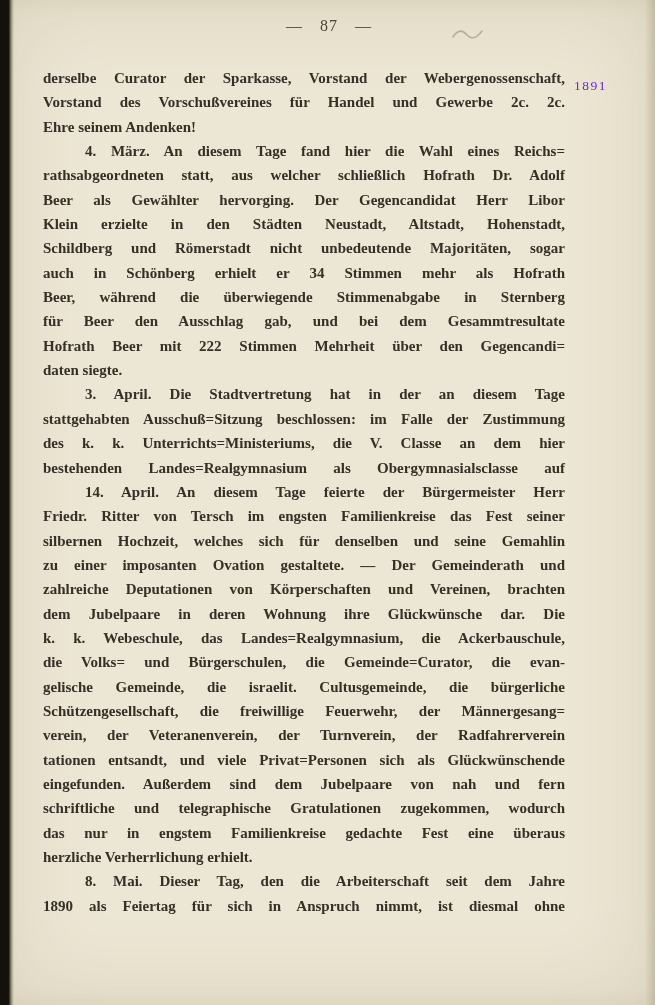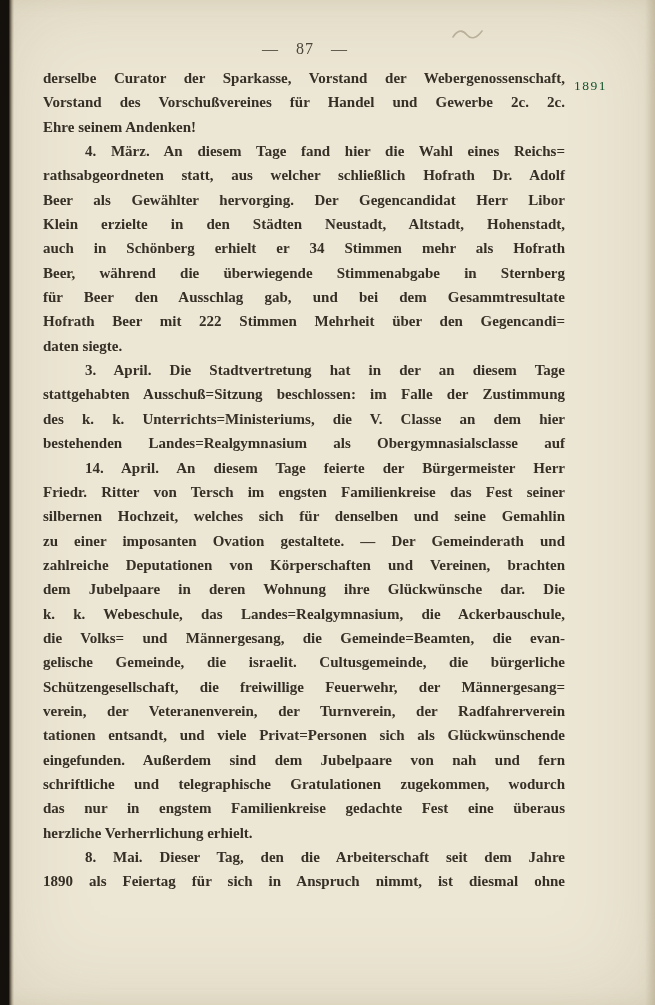--- a/index.html
+++ b/index.html
@@ -30,38 +30,38 @@
       #2c251b 9px, rgba(72,60,44,.55) 11px,
       rgba(90,78,58,.25) 12.5px, rgba(90,78,58,0) 14px);
   }
   
   .page-shade-right{
     position:absolute;right:0;top:0;height:100%;width:10px;
     background:linear-gradient(270deg, rgba(150,135,105,.30), rgba(150,135,105,0));
   }
   .running-head{
     position:absolute;
-    left:262px;top:40px;width:110px;
-    text-align:left;
+    left:262px;top:17px;width:110px;
+    text-align:right;
     font-size:16px;
     color:var(--ink-light);
     word-spacing:12px;
     letter-spacing:1px;
     font-family:Liberation Serif, serif;
   }
   .hand-mark{
     position:absolute;left:452px;top:27px;width:32px;height:16px;
     opacity:.85;
   }
   .margin-year{
     position:absolute;
     left:574px;top:78px;
     font-size:13.5px;
     letter-spacing:1.5px;
-    color:#14532d;
+    color:#6d28d9;
   }
   .text-block{
     position:absolute;
     left:43px;top:66px;width:522px;
   }
   .line{
     height:24.35px;
     line-height:24.35px;
     font-size:15px;
     font-weight:bold;
@@ -93,37 +93,38 @@
   <div class="margin-year">1891</div>
 
   <div class="text-block">
       <div class="line">derselbe Curator der Sparkasse, Vorstand der Webergenossenschaft,</div>
       <div class="line">Vorstand des Vorschußvereines für Handel und Gewerbe 2c. 2c.</div>
       <div class="line end">Ehre seinem Andenken!</div>
       <div class="line indent">4. März. An diesem Tage fand hier die Wahl eines Reichs=</div>
       <div class="line">rathsabgeordneten statt, aus welcher schließlich Hofrath Dr. Adolf</div>
       <div class="line">Beer als Gewählter hervorging. Der Gegencandidat Herr Libor</div>
       <div class="line">Klein erzielte in den Städten Neustadt, Altstadt, Hohenstadt,</div>
+      <div class="line">Schildberg und Römerstadt nicht unbedeutende Majoritäten, sogar</div>
       <div class="line">auch in Schönberg erhielt er 34 Stimmen mehr als Hofrath</div>
       <div class="line">Beer, während die überwiegende Stimmenabgabe in Sternberg</div>
       <div class="line">für Beer den Ausschlag gab, und bei dem Gesammtresultate</div>
       <div class="line">Hofrath Beer mit 222 Stimmen Mehrheit über den Gegencandi=</div>
       <div class="line end">daten siegte.</div>
       <div class="line indent">3. April. Die Stadtvertretung hat in der an diesem Tage</div>
       <div class="line">stattgehabten Ausschuß=Sitzung beschlossen: im Falle der Zustimmung</div>
       <div class="line">des k. k. Unterrichts=Ministeriums, die V. Classe an dem hier</div>
       <div class="line">bestehenden Landes=Realgymnasium als Obergymnasialsclasse auf</div>
       <div class="line indent">14. April. An diesem Tage feierte der Bürgermeister Herr</div>
       <div class="line">Friedr. Ritter von Tersch im engsten Familienkreise das Fest seiner</div>
       <div class="line">silbernen Hochzeit, welches sich für denselben und seine Gemahlin</div>
       <div class="line">zu einer imposanten Ovation gestaltete. — Der Gemeinderath und</div>
       <div class="line">zahlreiche Deputationen von Körperschaften und Vereinen, brachten</div>
       <div class="line">dem Jubelpaare in deren Wohnung ihre Glückwünsche dar. Die</div>
       <div class="line">k. k. Webeschule, das Landes=Realgymnasium, die Ackerbauschule,</div>
-      <div class="line">die Volks= und Männergesang, die Gemeinde=Beamten, die evan-</div>
+      <div class="line">die Volks= und Bürgerschulen, die Gemeinde=Curator, die evan-</div>
       <div class="line">gelische Gemeinde, die israelit. Cultusgemeinde, die bürgerliche</div>
       <div class="line">Schützengesellschaft, die freiwillige Feuerwehr, der Männergesang=</div>
       <div class="line">verein, der Veteranenverein, der Turnverein, der Radfahrerverein</div>
       <div class="line">tationen entsandt, und viele Privat=Personen sich als Glückwünschende</div>
       <div class="line">eingefunden. Außerdem sind dem Jubelpaare von nah und fern</div>
       <div class="line">schriftliche und telegraphische Gratulationen zugekommen, wodurch</div>
       <div class="line">das nur in engstem Familienkreise gedachte Fest eine überaus</div>
       <div class="line end">herzliche Verherrlichung erhielt.</div>
       <div class="line indent">8. Mai. Dieser Tag, den die Arbeiterschaft seit dem Jahre</div>
       <div class="line">1890 als Feiertag für sich in Anspruch nimmt, ist diesmal ohne</div>

